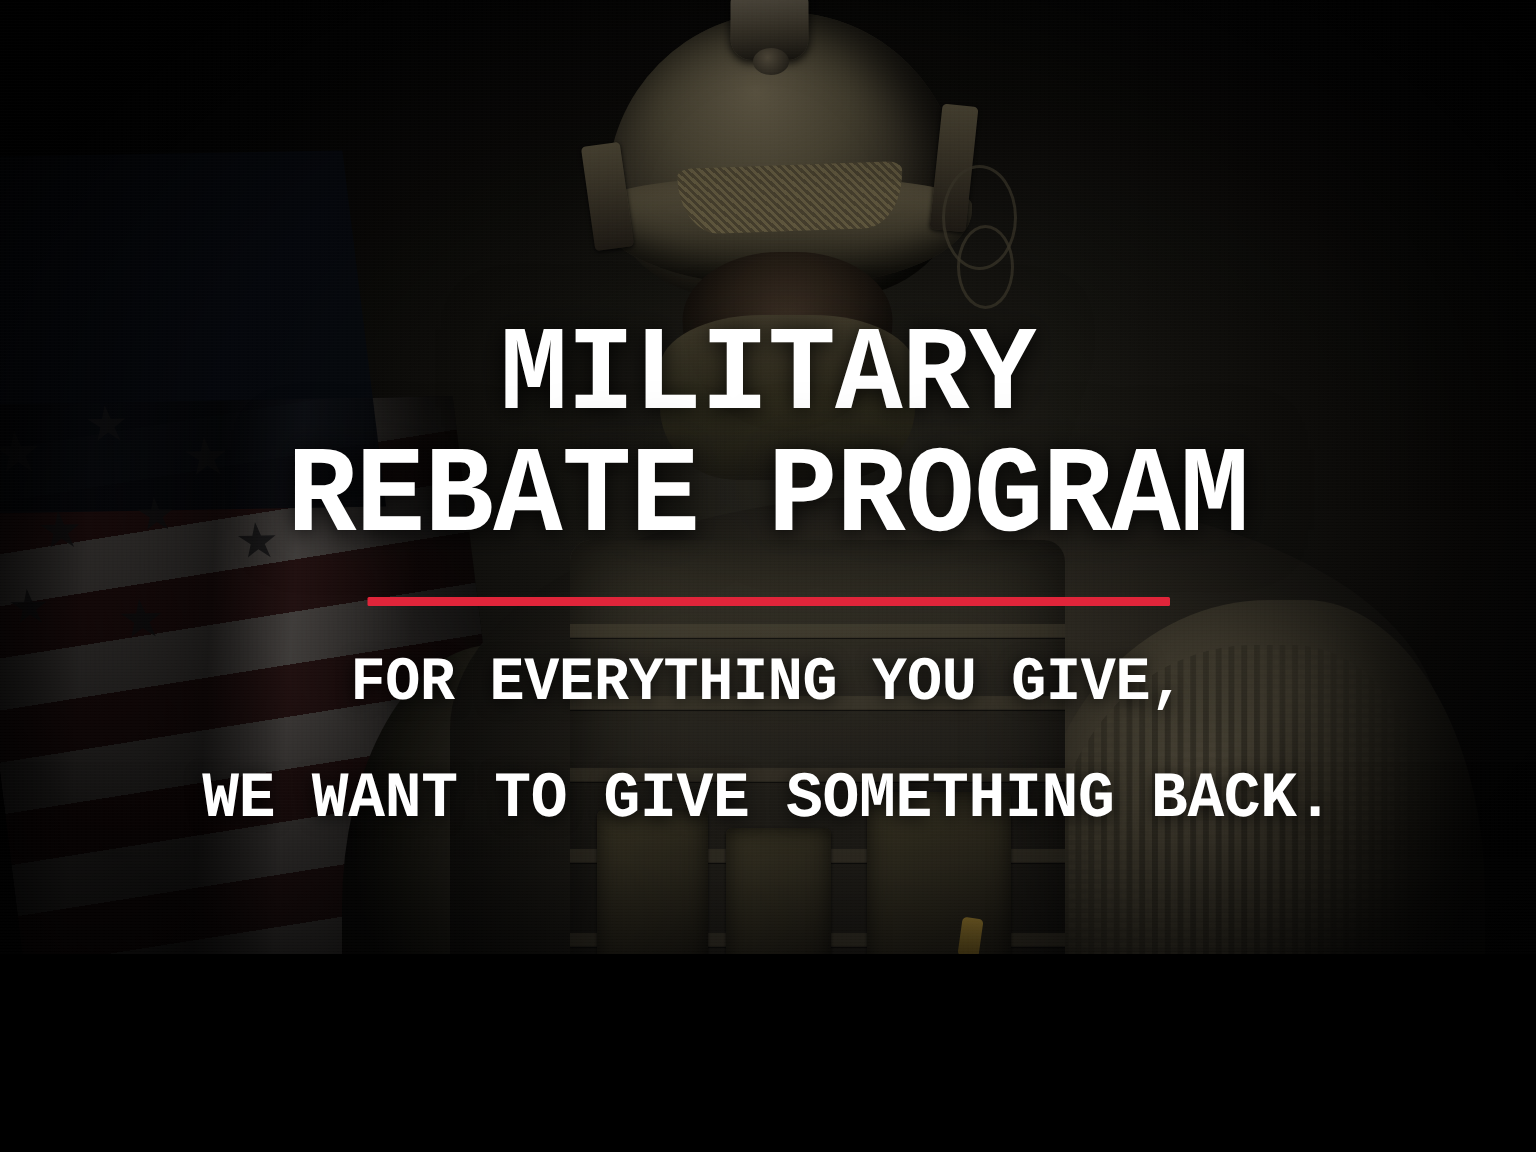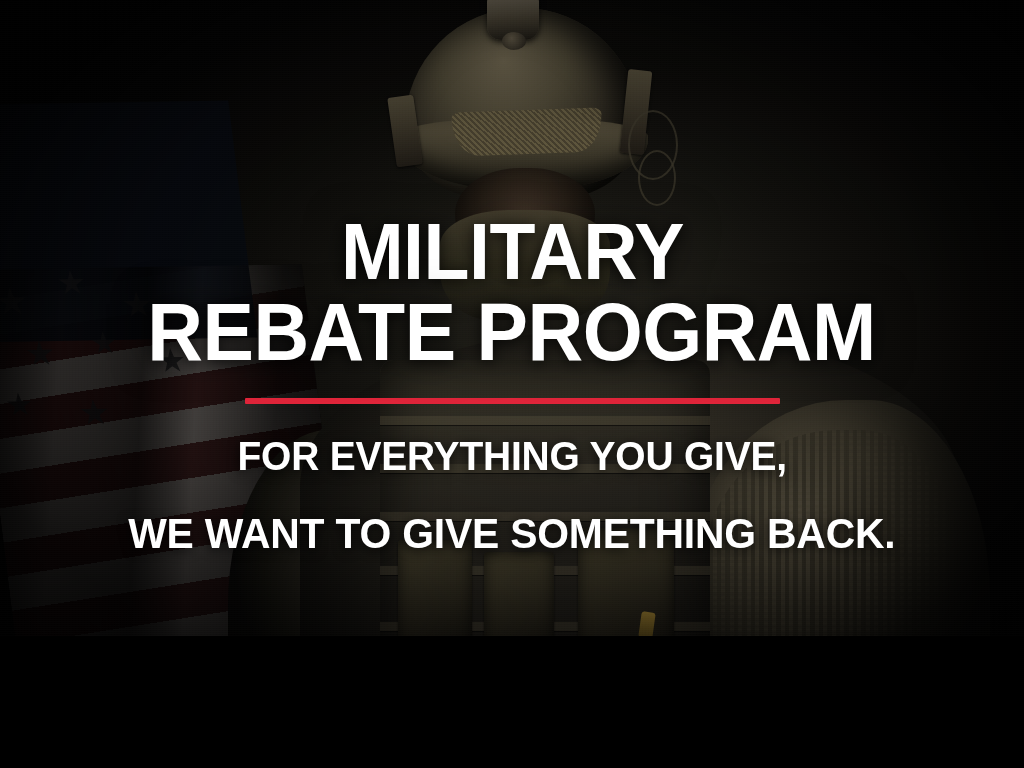--- a/index.html
+++ b/index.html
@@ -6,21 +6,21 @@
     margin: 0;
     padding: 0;
     background: #000;
   }
   #poster {
     position: relative;
     width: 1024px;
     height: 636px;
     overflow: hidden;
     background: #070707;
-    font-family: Liberation Sans, sans-serif;
+    font-family: Liberation Mono, monospace;
   }
 
   
   .photo-layer {
     position: absolute;
     inset: 0;
     overflow: hidden;
   }
 
   

